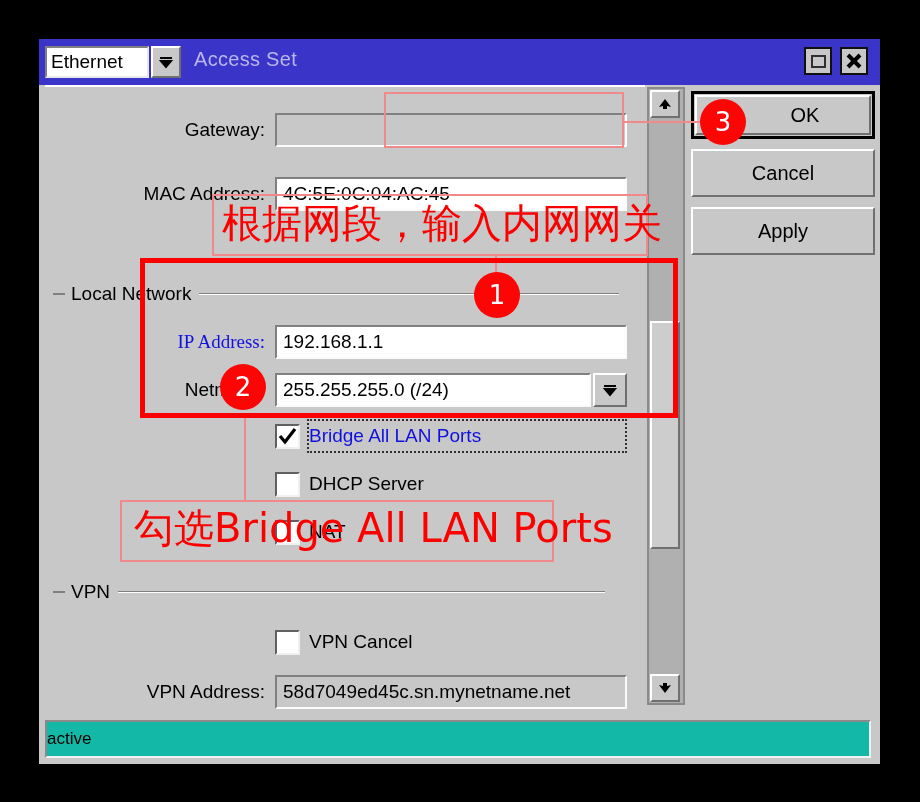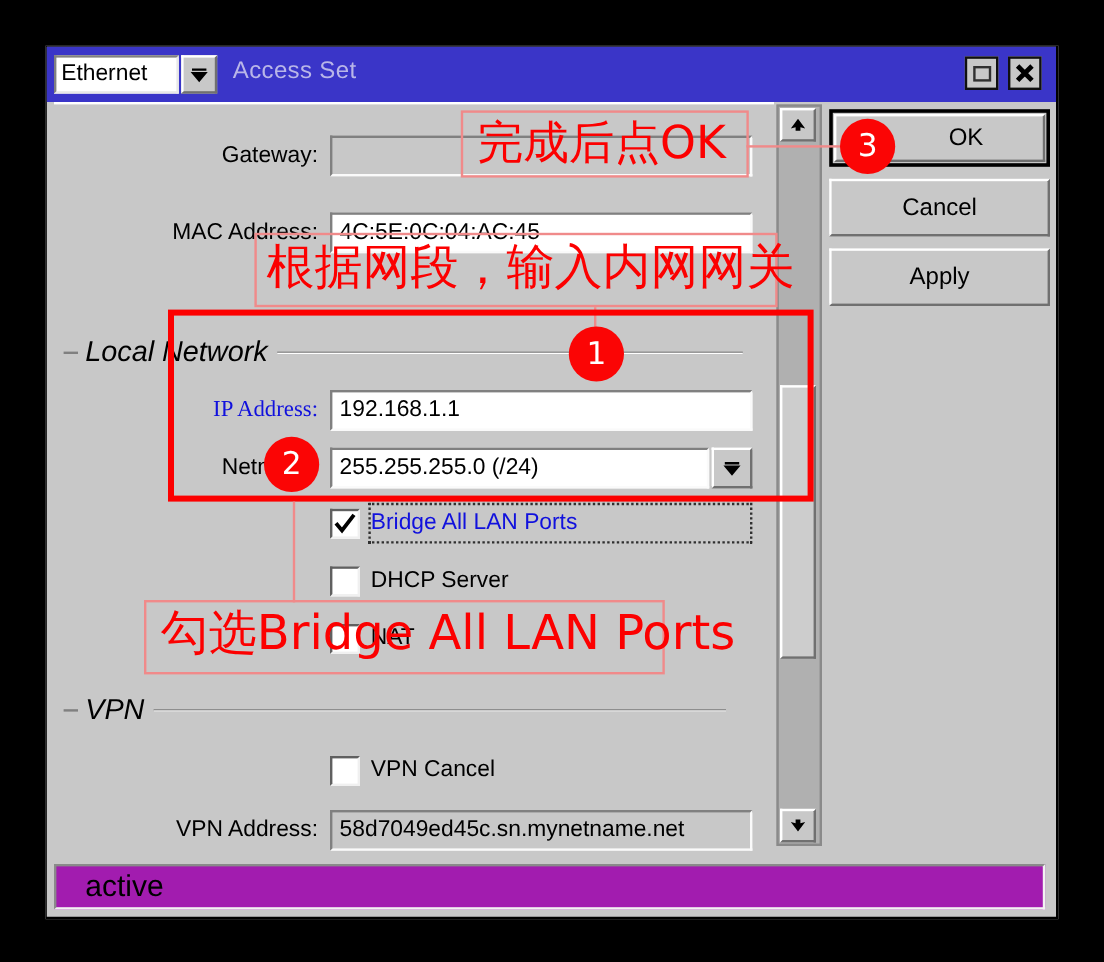--- a/index.html
+++ b/index.html
@@ -111,21 +111,21 @@
     border-right-color: #707070;
     border-bottom-color: #707070;
     display: flex; align-items: center; justify-content: center;
   }
 
   
   .section {
     position: absolute;
     height: 22px;
     display: flex; align-items: center;
-    font-size: 24px; color: #000; font-style: italic;
+    font-size: 19px; color: #000;
   }
   .section .dash {
     display: inline-block;
     width: 12px; height: 2px;
     background: #808080;
     margin-right: 6px;
   }
   .section .stxt { margin-right: 8px; white-space: nowrap; }
   .section .line {
     flex: 1; height: 2px;
@@ -206,27 +206,27 @@
     border: 2px solid #ffffff;
     border-right-color: #707070;
     border-bottom-color: #707070;
   }
 
   
   #statusbar {
     position: absolute;
     left: 6px; bottom: 6px;
     width: 826px; height: 38px;
-    background: #a21caf;
+    background: #14b8a6;
     border: 2px solid #8a8a8a;
     border-right-color: #f2f2f2;
     border-bottom-color: #f2f2f2;
-    font-size: 25px; color: #000;
+    font-size: 17px; color: #000;
     display: flex; align-items: center;
-    padding-left: 24px;
+    padding-left: 0;
   }
 
   
   #anno { position: absolute; left: 0; top: 0; width: 920px; height: 802px; pointer-events: none; }
   .an-text {
     position: absolute;
     color: #fc0000;
     font-family: "DejaVu Sans", sans-serif;
     white-space: nowrap;
     line-height: 1;
@@ -367,21 +367,20 @@
   </div>
 
   <div id="statusbar">
     <span>active</span>
   </div>
 </div>
 
 <div id="anno">
 
   <div class="an-box" style="left:384px; top:92px; width:240px; height:56px;"></div>
-  <div class="an-text" style="left:398px; top:100px; font-size:38px;">完成后点OK</div>
 
   <div class="an-line" style="left:622px; top:121px; width:82px; height:2px;"></div>
 
   <div class="an-box" style="left:212px; top:194px; width:436px; height:62px;"></div>
   <div class="an-text" style="left:222px; top:203px; font-size:40px;">根据网段，输入内网网关</div>
 
   <div class="an-line" style="left:495px; top:256px; width:2px; height:30px;"></div>
 
   <div class="an-thick" style="left:140px; top:258px; width:538px; height:160px;"></div>
 

